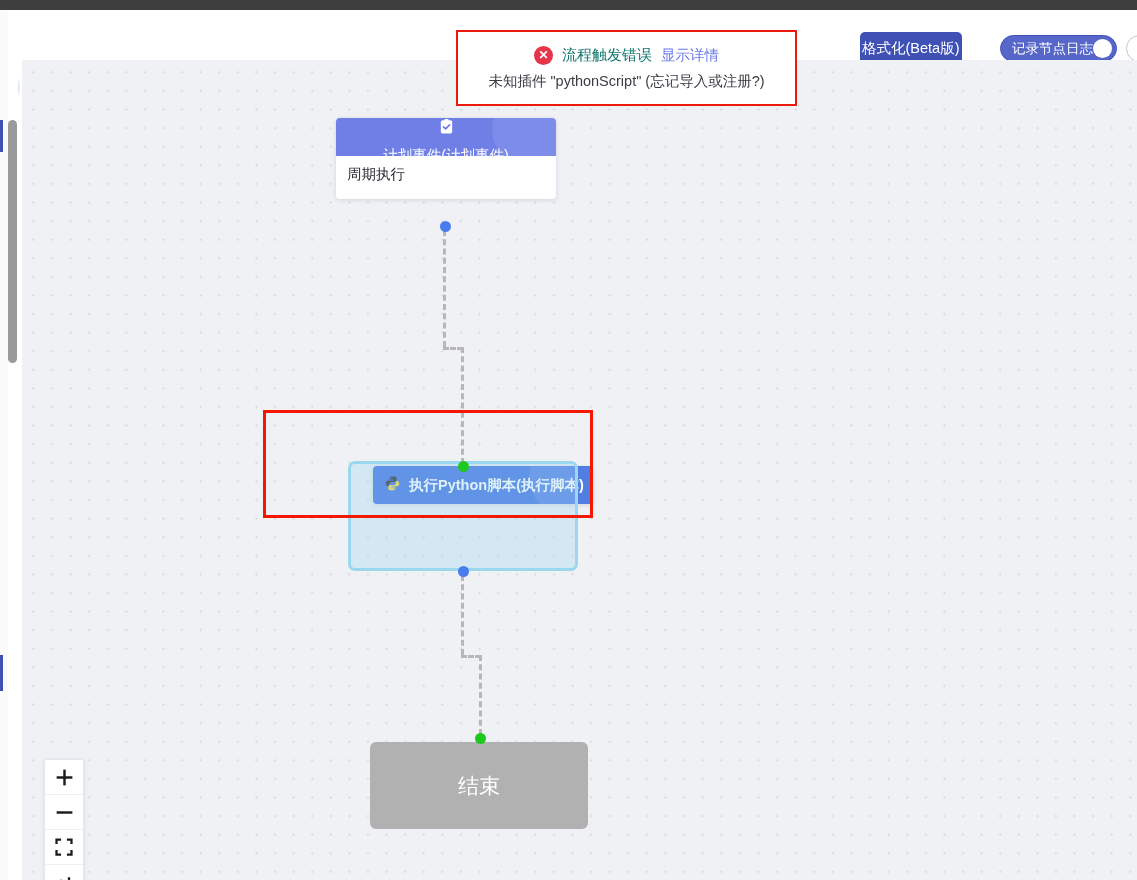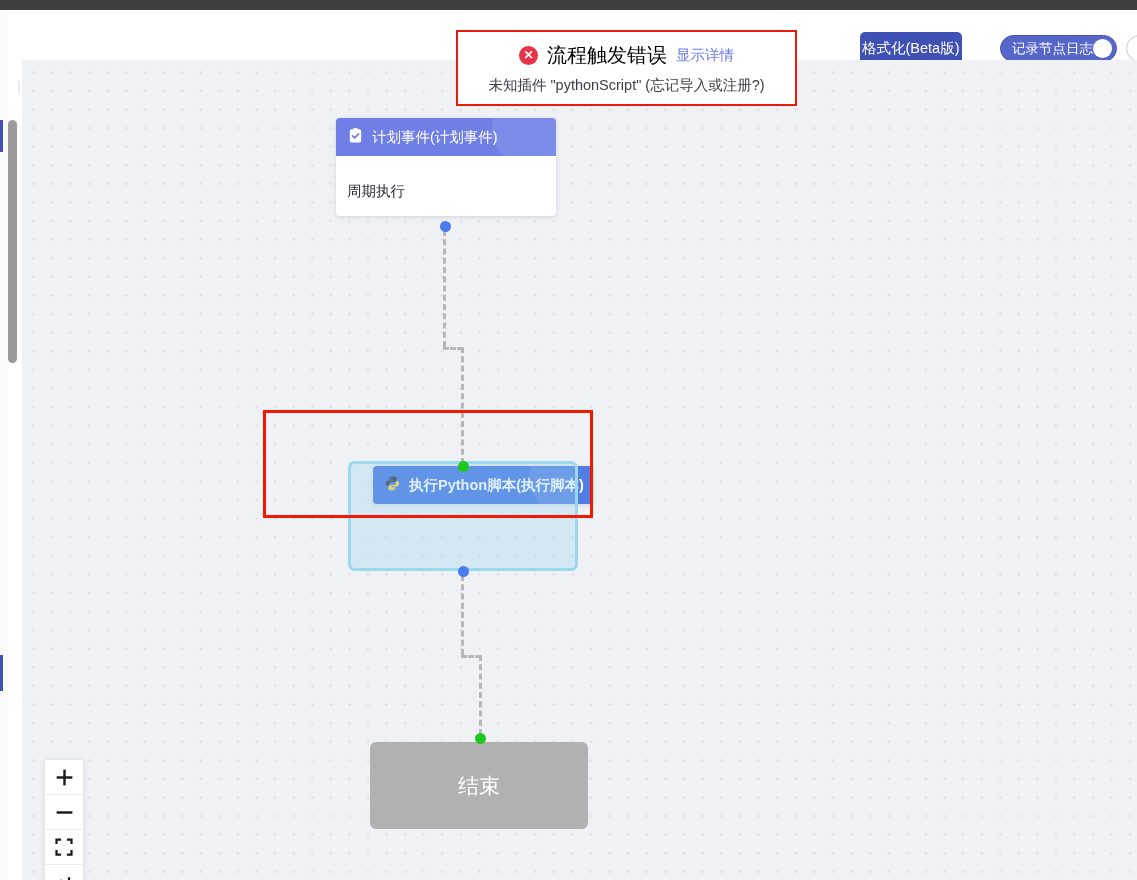--- a/index.html
+++ b/index.html
@@ -108,21 +108,21 @@
     z-index: 40;
   }
   .et-row1 { display: flex; align-items: center; gap: 9px; }
   .et-x {
     width: 19px; height: 19px; border-radius: 50%;
     background: #e8344a; color: #ffffff;
     display: flex; align-items: center; justify-content: center;
     font-size: 12px; line-height: 1; font-weight: bold;
     flex: 0 0 auto;
   }
-  .et-title { font-size: 20px; color: #000000; }
+  .et-title { font-size: 15px; color: #0f766e; }
   .et-link { font-size: 14.5px; color: #6b7be8; cursor: pointer; }
   .et-row2 { font-size: 14.5px; color: #3c3c44; }
 
   
   .node {
     position: absolute;
     background: #ffffff;
     border-radius: 4px;
     box-shadow: 0 1px 4px rgba(40,45,80,.14);
     overflow: hidden;
@@ -132,28 +132,28 @@
     padding: 0 11px;
     color: #ffffff; font-size: 14.5px;
     position: relative; overflow: hidden;
   }
   .node-head::after {
     content: ""; position: absolute; right: -14px; top: -28px;
     width: 78px; height: 78px; border-radius: 50%;
     background: rgba(255,255,255,.10);
   }
   .node-head .nh-text { position: relative; z-index: 2; white-space: nowrap; }
-  .node-body { padding: 22px 11px 12px 11px; }
+  .node-body { padding: 5px 11px 12px 11px; }
   .nb-line { font-size: 14.5px; color: #2f2f38; line-height: 26px; white-space: nowrap; }
   .nb-val { color: #7f9fd6; }
   .nb-val-purple { color: #8d8fe0; }
 
   
   #node-schedule { left: 314px; top: 58px; width: 220px; }
-  #node-schedule .node-head { background: #6f7fe6; }
+  #node-schedule .node-head { background: #6f7fe6; flex-direction: column; }
 
   
   #node-python { left: 331px; top: 406px; width: 220px; margin-left: 20px; }
   #node-python .node-head { background: #3f6fe0; font-weight: bold; }
   .node-selected-halo {
     position: absolute; left: 326px; top: 401px;
     width: 230px; height: 110px;
     border: 3px solid #9ad8ef;
     border-radius: 7px;
     background: rgba(160,215,240,.35);

